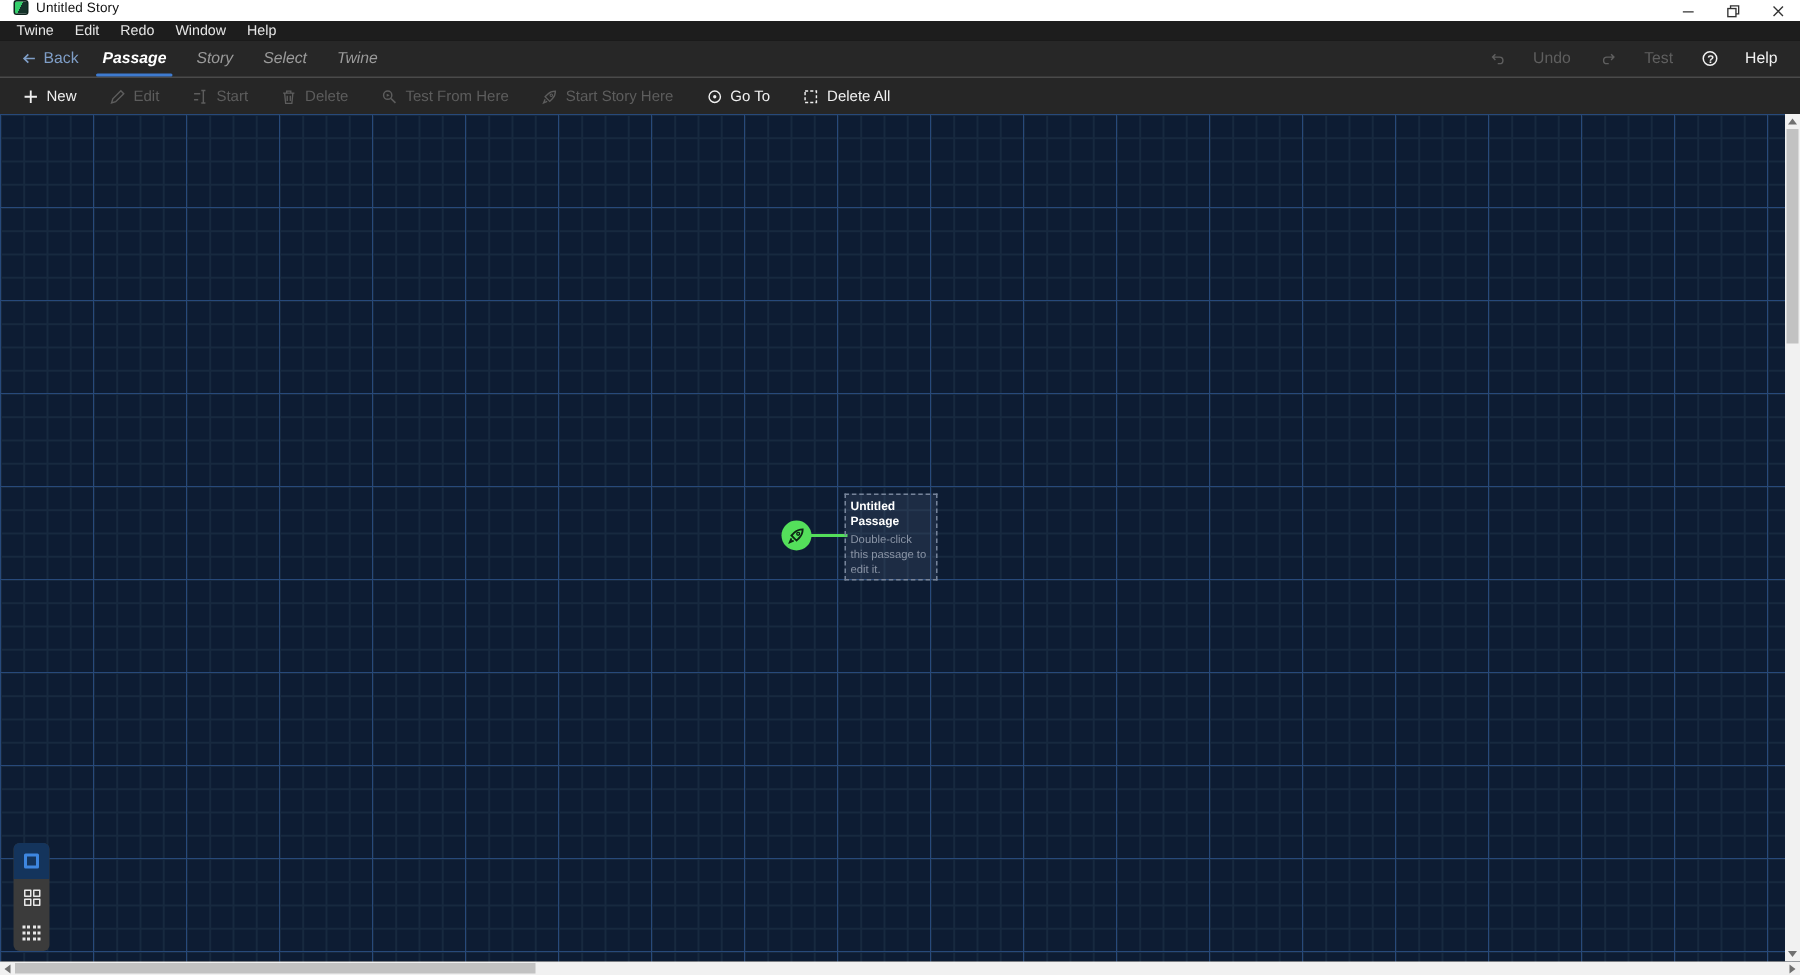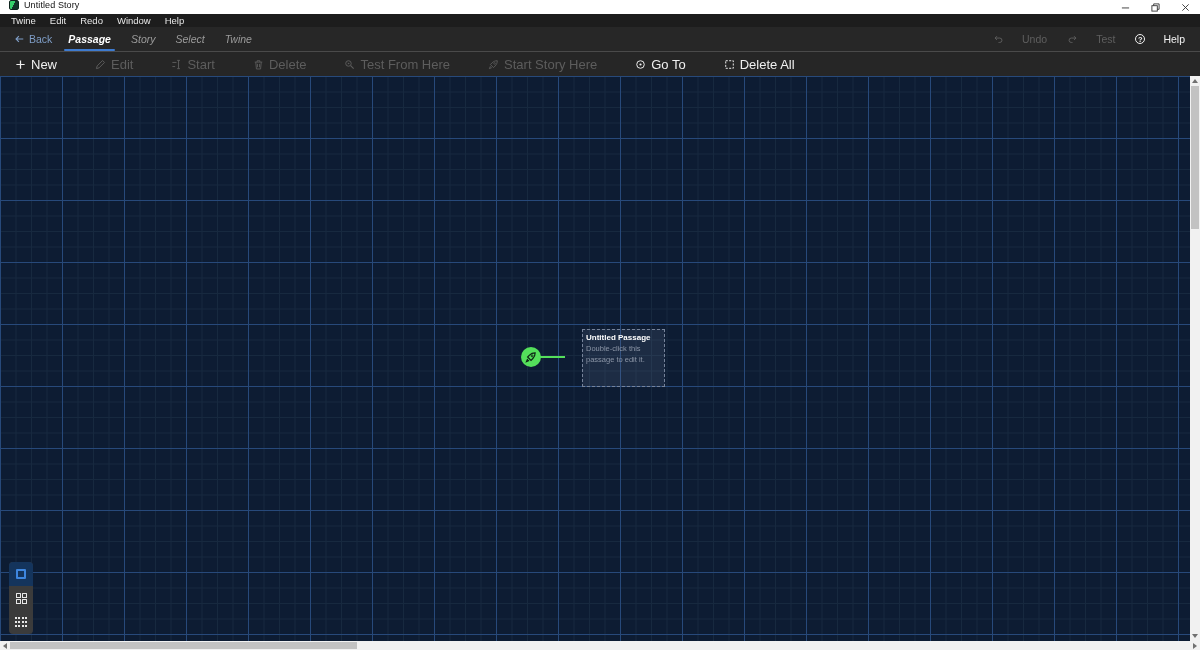--- a/index.html
+++ b/index.html
@@ -30,39 +30,39 @@
   .tab.active { color:#ffffff; font-weight:bold; }
   .tab.active::after { content:""; position:absolute; left:6px; right:6px; bottom:0; height:2px;
                        background:#3e7bd0; border-radius:1px; }
   .tabbar-right { margin-left:auto; display:flex; align-items:center; gap:6px; }
   .tb-action { display:flex; align-items:center; gap:18px; padding:0 7px; color:#5f5f5f; }
   .tb-action.enabled { color:#f2f2f2; }
   .q-circle { width:10px; height:10px; border:1px solid currentColor; border-radius:50%;
               display:inline-flex; align-items:center; justify-content:center; font-size:7.5px; font-weight:bold; }
 
   
-  .toolbar { height:24px; background:#262626; display:flex; align-items:center; gap:20px;
-             font-size:13px; padding:0 6px; flex:0 0 auto; }
+  .toolbar { height:24px; background:#262626; display:flex; align-items:center; gap:4px;
+             font-size:10px; padding:0 6px; flex:0 0 auto; }
   .tool { display:flex; align-items:center; gap:5px; padding:0 9px; height:100%; color:#f0f0f0; }
   .tool.disabled { color:#5d5d5d; }
   .tool svg { display:block; }
   .tool-label { white-space:nowrap; }
 
   
   .canvas { position:relative; flex:1 1 auto; overflow:hidden;
     background-color:#0d1c33;
     background-image:
       linear-gradient(#27497a 1px, transparent 1px),
       linear-gradient(90deg,#27497a 1px, transparent 1px),
       linear-gradient(#17293f 1px, transparent 1px),
       linear-gradient(90deg,#17293f 1px, transparent 1px);
     background-size:62px 62px,62px 62px,15.5px 15.5px,15.5px 15.5px;
     background-position:0 0; }
 
-  .passage-card { position:absolute; left:582px; top:253px; width:83px; height:58px;
+  .passage-card { position:absolute; left:563px; top:253px; width:62px; height:58px;
     background:rgba(125,145,175,0.14); border:1px dashed #76839a; padding:3px 3px;
     overflow:hidden; }
   .passage-title { color:#ffffff; font-weight:bold; font-size:8px; line-height:1.3; }
   .passage-excerpt { color:#8b95a6; font-size:7.5px; line-height:1.35; margin-top:1px; }
 
   .start-link { position:absolute; left:539px; top:280px; width:26px; height:2px; background:#54df5b; }
   .start-marker { position:absolute; left:521px; top:271px; width:20px; height:20px; border-radius:50%;
     background:#54df5b; display:flex; align-items:center; justify-content:center; }
   .start-marker svg { display:block; }
 

